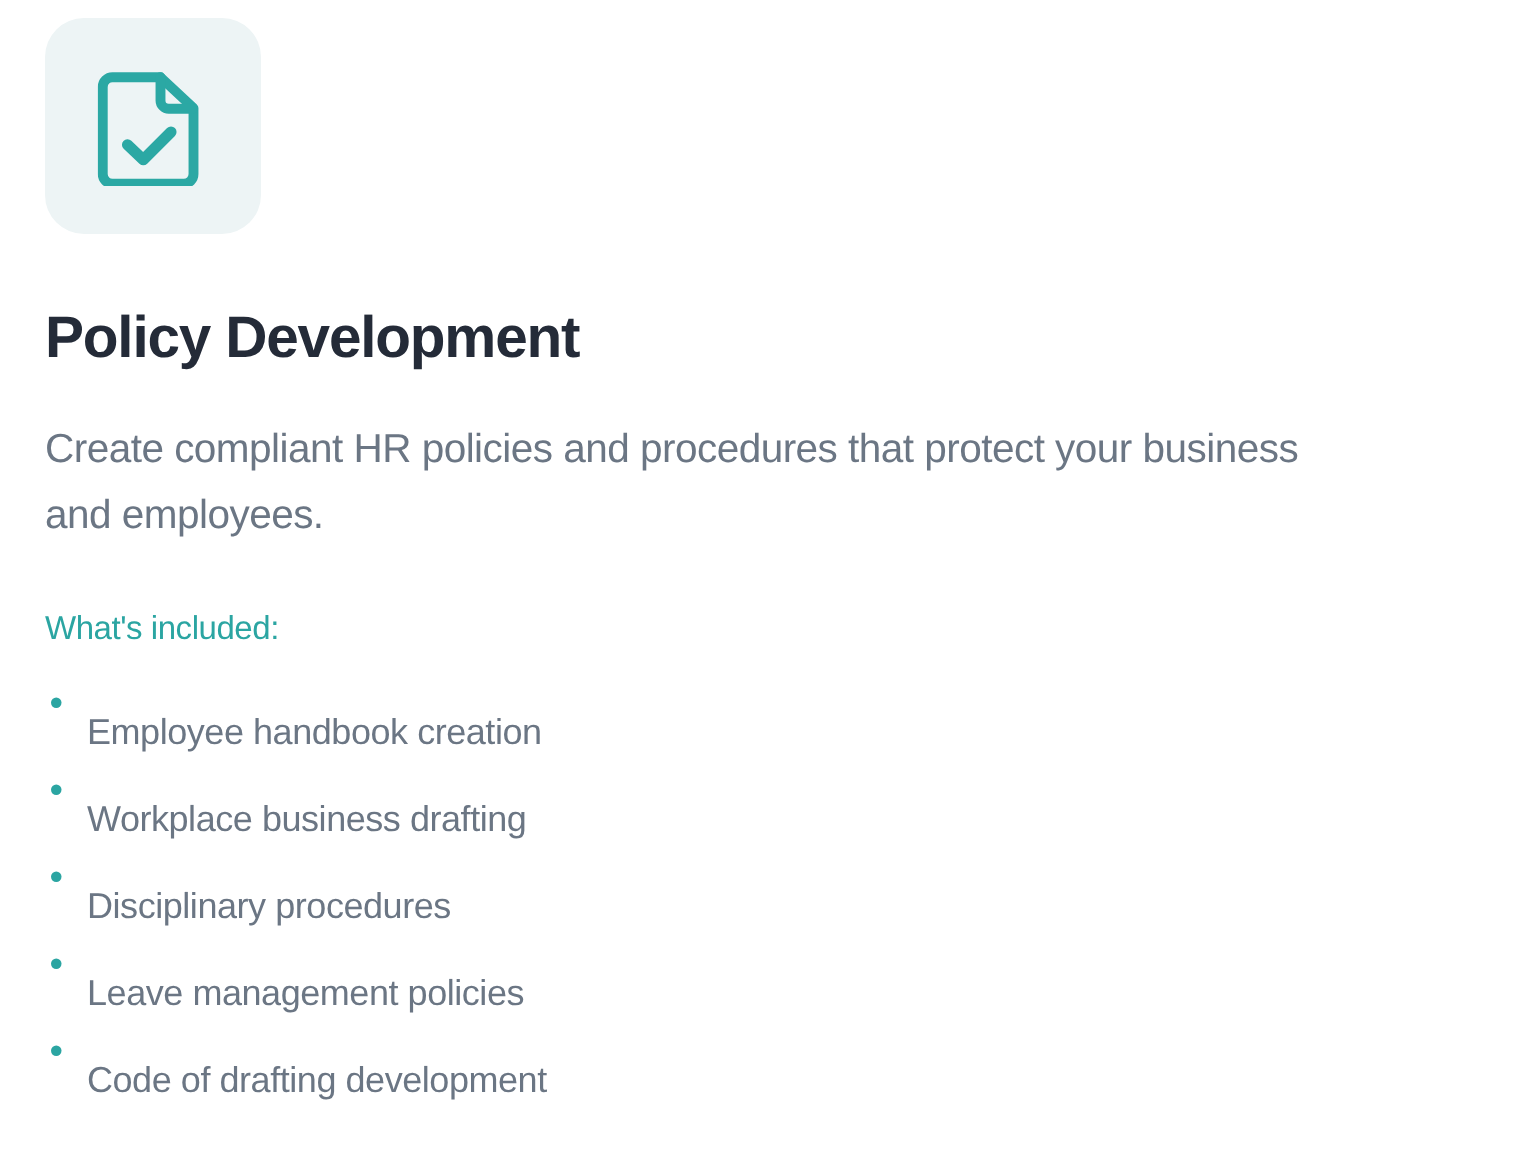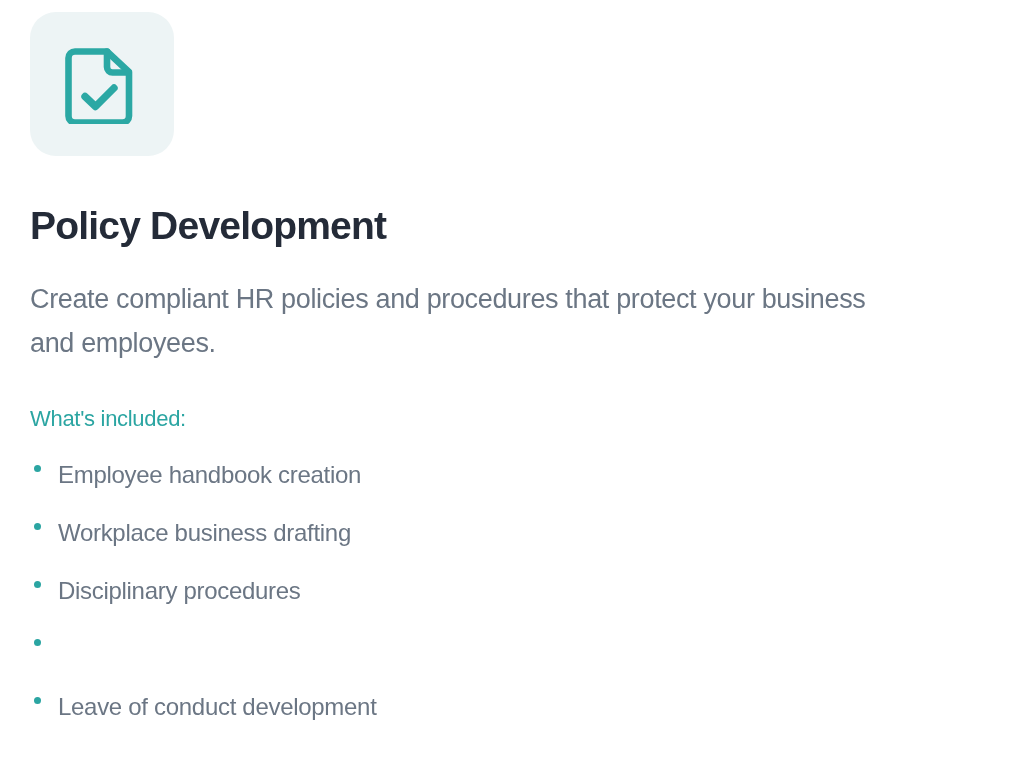--- a/index.html
+++ b/index.html
@@ -67,21 +67,21 @@
   
   .feature-list {
     margin-top: 14px;
     list-style: none;
   }
   .feature-item {
     position: relative;
     height: 58px;
     padding-left: 28px;
     display: flex;
-    align-items: center;
+    align-items: flex-end;
   }
   .feature-bullet {
     position: absolute;
     left: 4px;
     top: 19px;
     width: 7px;
     height: 7px;
     border-radius: 50%;
     background: #2ba5a2;
   }
@@ -122,20 +122,21 @@
     <li class="feature-item">
       <span class="feature-bullet"></span>
       <span class="feature-label">Workplace business drafting</span>
     </li>
     <li class="feature-item">
       <span class="feature-bullet"></span>
       <span class="feature-label">Disciplinary procedures</span>
     </li>
     <li class="feature-item">
       <span class="feature-bullet"></span>
+      <span class="feature-label">Leave management policies</span>
     </li>
     <li class="feature-item">
       <span class="feature-bullet"></span>
-      <span class="feature-label">Leave of conduct development</span>
+      <span class="feature-label">Code of drafting development</span>
     </li>
   </ul>
 
 </div>
 
 </body></html>

